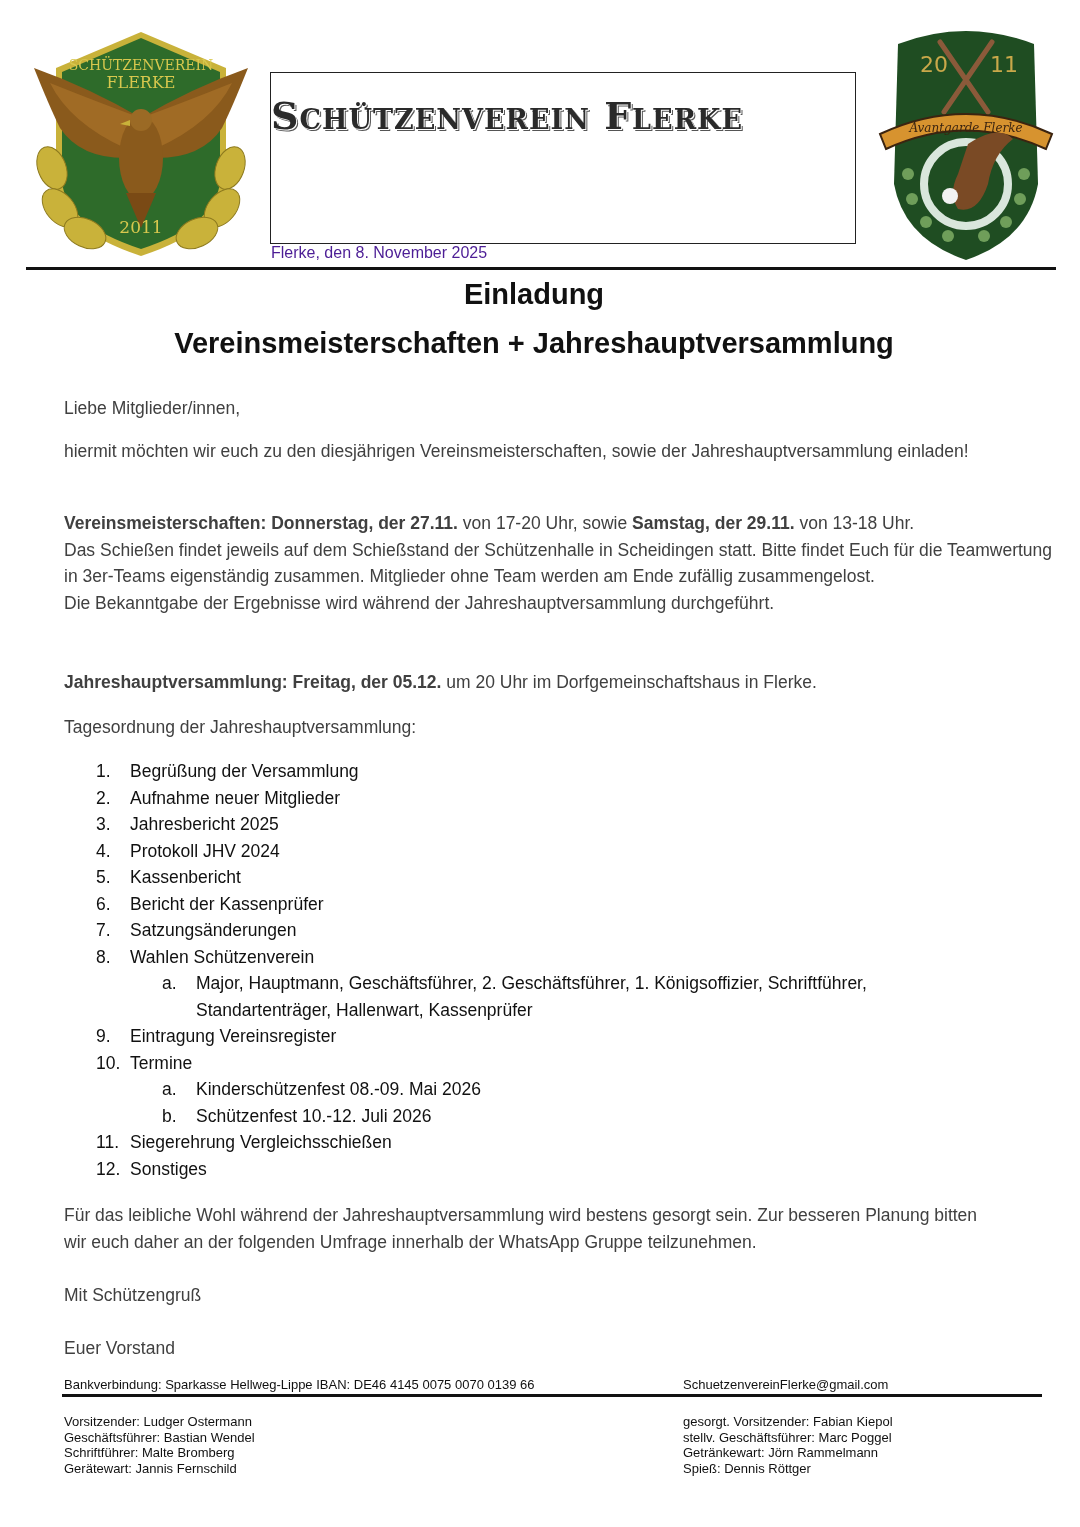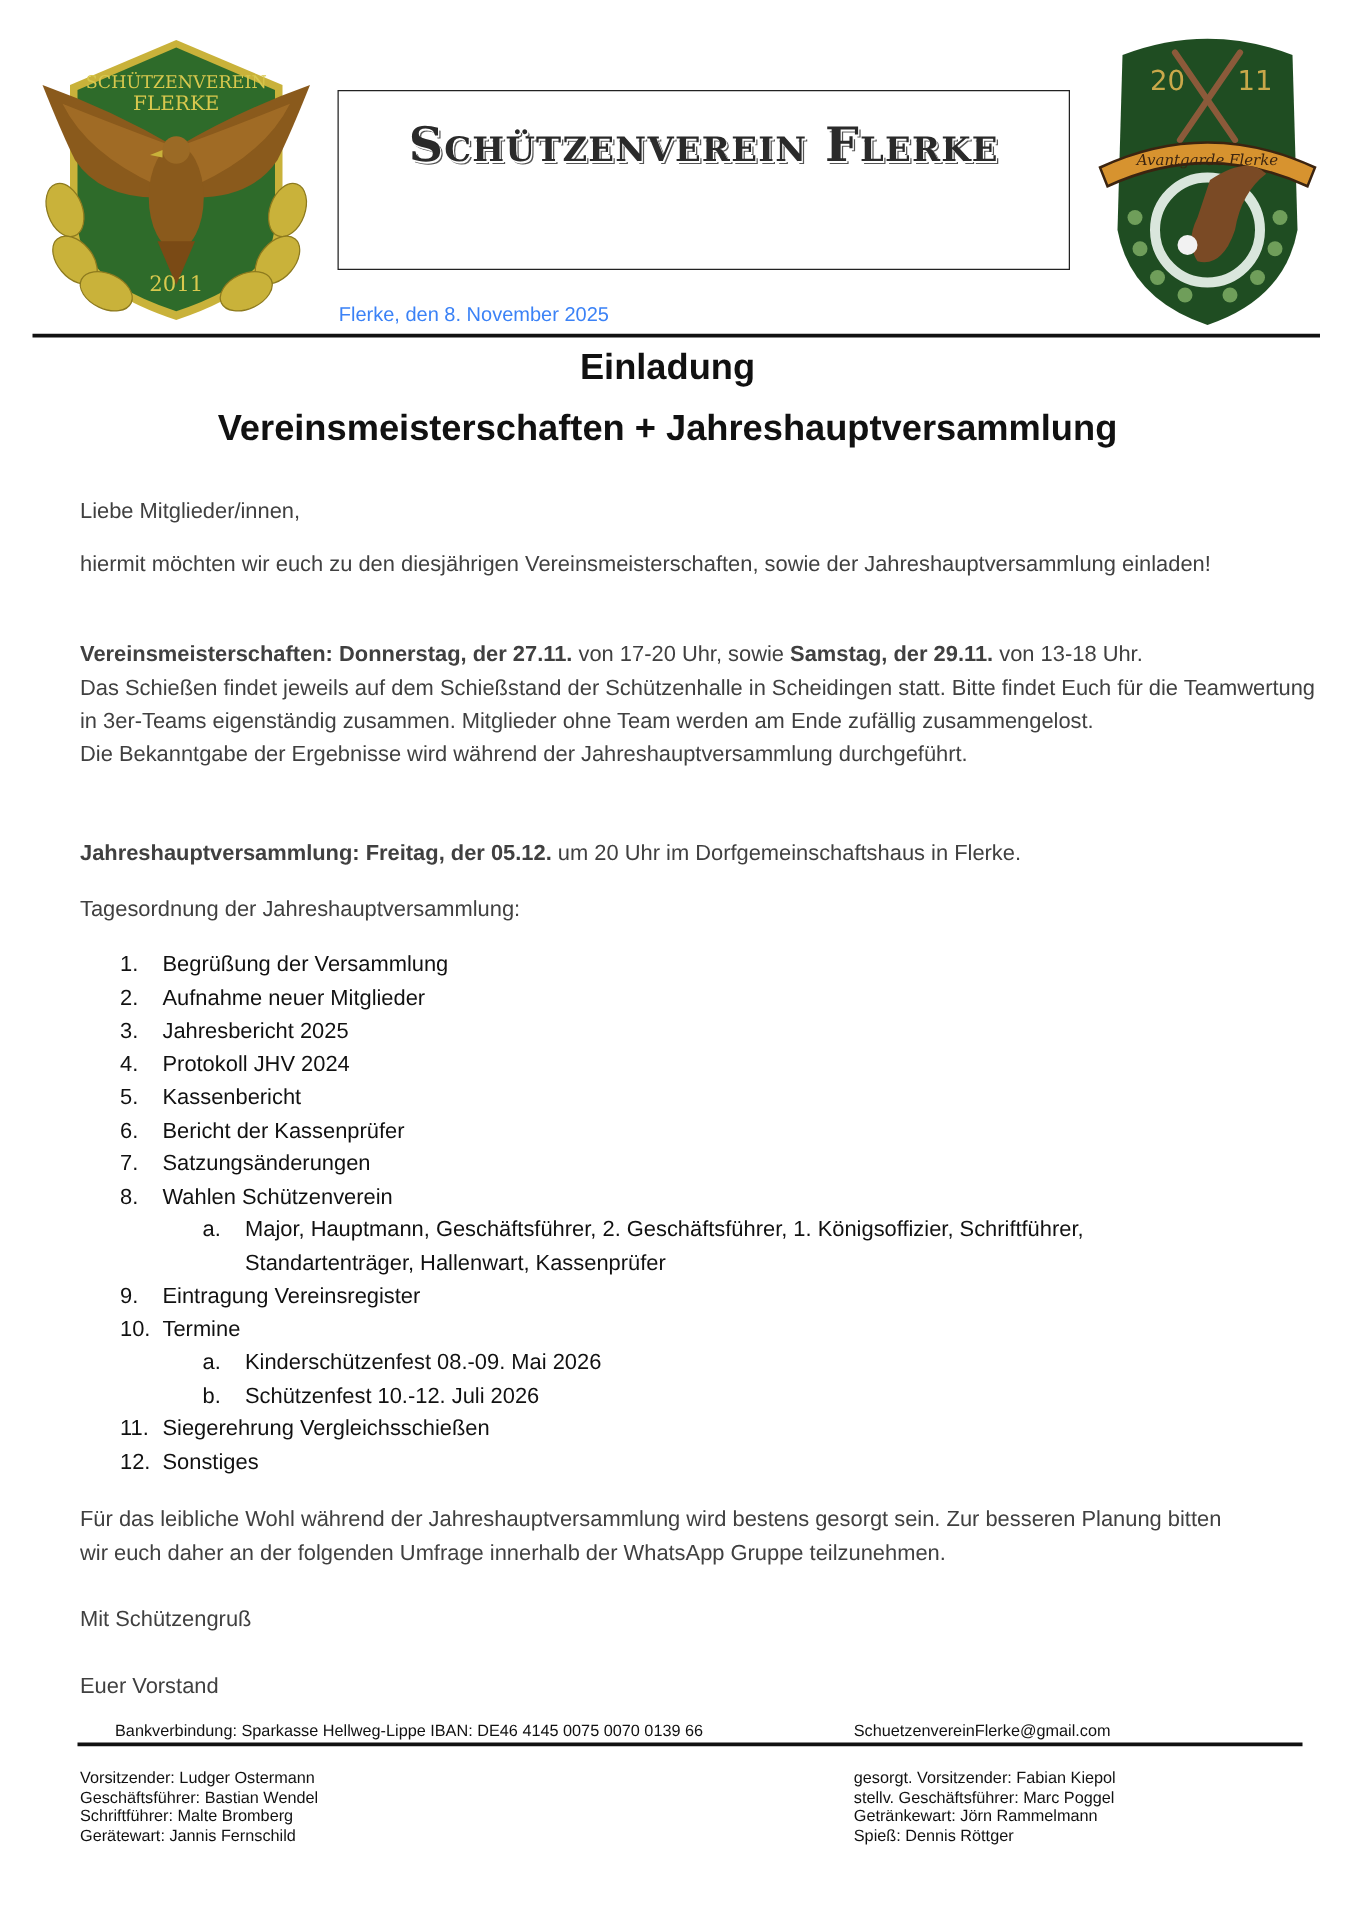--- a/index.html
+++ b/index.html
@@ -2,26 +2,26 @@
 <html><head>
 <meta charset="utf-8">
 <style>
   html, body { margin:0; padding:0; background:#ffffff; }
   body { width:1080px; height:1527px; position:relative; overflow:hidden; color:#111; font-family:"Liberation Sans", sans-serif; }
   .abs { position:absolute; }
 
   
   .logo-left { left:30px; top:28px; width:222px; height:232px; }
   .logo-right { left:878px; top:24px; width:176px; height:240px; }
-  .title-box { left:270px; top:72px; width:586px; height:144px; border:1.5px solid #222; box-sizing:border-box; text-align:center; }
+  .title-box { left:270px; top:72px; width:586px; height:172px; border:1.5px solid #222; box-sizing:border-box; }
   .title-line { font-family:"DejaVu Serif", serif; font-weight:bold; color:#2a2a2a; letter-spacing:1px;
                 text-shadow: 1px 1px 0 #fff, 2px 2px 0 #555; font-variant: small-caps; }
   .title-line1 { position:absolute; left:0; right:0; top:20px; font-size:38px; }
   .title-line2 { position:absolute; left:0; right:0; top:88px; font-size:38px; }
-  .date { left:271px; top:244px; font-size:16px; font-family:"Liberation Sans", sans-serif; color:#3b82f6; }
+  .date { left:271px; top:244px; font-size:16px; font-family:"Liberation Sans", sans-serif; color:#4c1d95; }
   .rule-top { left:26px; top:267px; width:1030px; height:3px; background:#111; }
 
   .h-einladung { left:0; width:1068px; top:278px; text-align:center; font-size:29px; font-weight:bold; }
   .h-sub { left:0; width:1068px; top:327px; text-align:center; font-size:29px; font-weight:bold; }
 
   .body-text { left:64px; width:990px; font-size:17.5px; line-height:26.5px; font-family:"Liberation Sans", sans-serif; color:#404040; }
   .p-greet { top:395px; }
   .p-intro { top:438px; }
   .p-vm { top:510px; }
   .p-jhv { top:669px; }
@@ -33,21 +33,21 @@
   .ag-num { width:34px; flex:none; }
   .ag-sub { display:flex; padding-left:66px; }
   .ag-subnum { width:34px; flex:none; }
   .ag-subtext { flex:1; max-width:790px; }
 
   .p-wohl { top:1202px; }
   .p-gruss { top:1282px; }
   .p-vorstand { top:1335px; }
 
   
-  .f-bank { left:64px; top:1377px; font-size:13px; font-family:"Liberation Sans", sans-serif;margin-left:28px; }
+  .f-bank { left:64px; top:1377px; font-size:13px; font-family:"Liberation Sans", sans-serif; }
   .f-mail { left:683px; top:1377px; font-size:13px; }
   .rule-bottom { left:62px; top:1394px; width:980px; height:2.5px; background:#111; }
   .f-col { font-size:13px; line-height:15.5px; }
   .f-left { left:64px; top:1414px; }
   .f-right { left:683px; top:1414px; }
 </style>
 </head>
 <body>
 
 <div class="abs logo-left">

